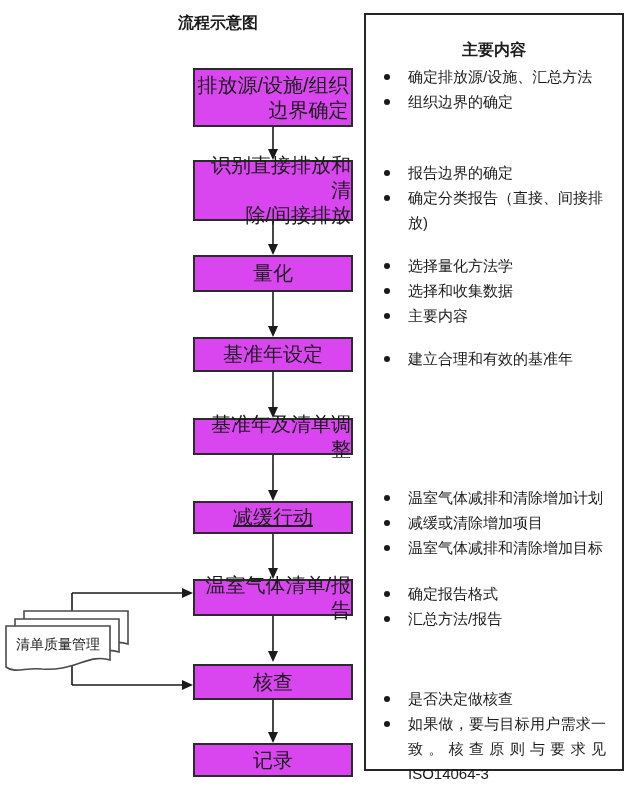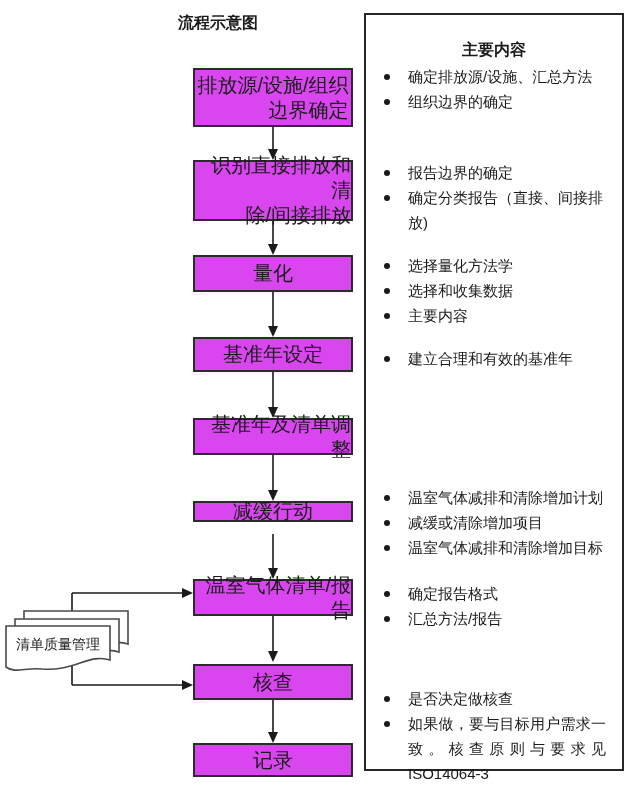--- a/index.html
+++ b/index.html
@@ -105,21 +105,21 @@
   <div class="panel"></div>
   <div class="panel-title">主要内容</div>
 
   <div class="flow-box" style="top:68px;height:59px;">排放源/设施/组织
 边界确定</div>
   <div class="flow-box" style="top:255px;height:37px;">量化</div>
   <div class="flow-box" style="top:160px;height:61px;">识别直接排放和清
 除/间接排放</div>
   <div class="flow-box" style="top:337px;height:35px;">基准年设定</div>
   <div class="flow-box" style="top:418px;height:37px;">基准年及清单调整</div>
-  <div class="flow-box" style="top:501px;height:21px;">减缓行动</div>
+  <div class="flow-box" style="top:501px;height:33px;text-decoration:underline;">减缓行动</div>
   <div class="flow-box" style="top:579px;height:37px;">温室气体清单/报告</div>
   <div class="flow-box" style="top:664px;height:36px;">核查</div>
   <div class="flow-box" style="top:743px;height:34px;">记录</div>
 
   <div class="doc-label">清单质量管理</div>
 
   <div class="section" style="top:64px;">
     <div class="item">
         <span class="dot"></span>
         <span class="item-text">确定排放源/设施、汇总方法</span>

